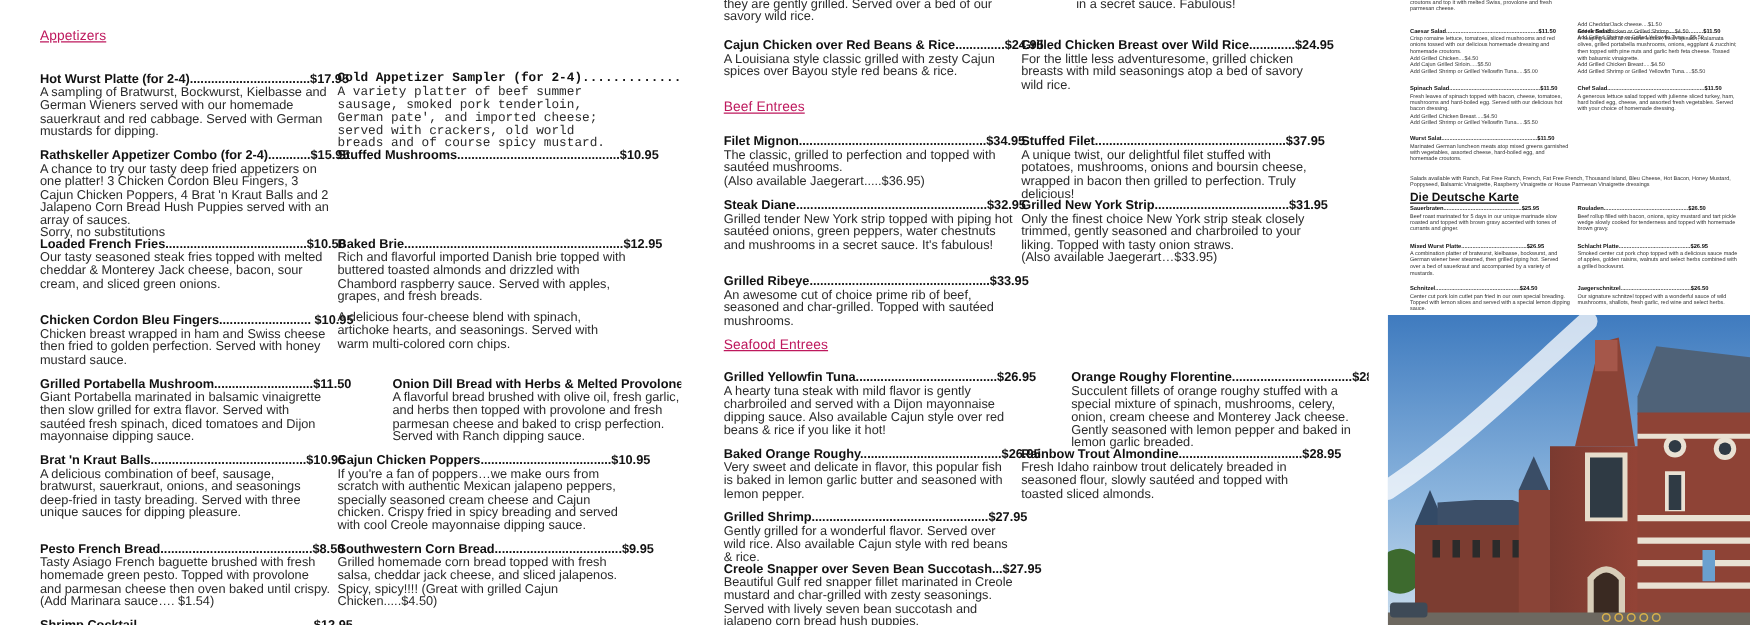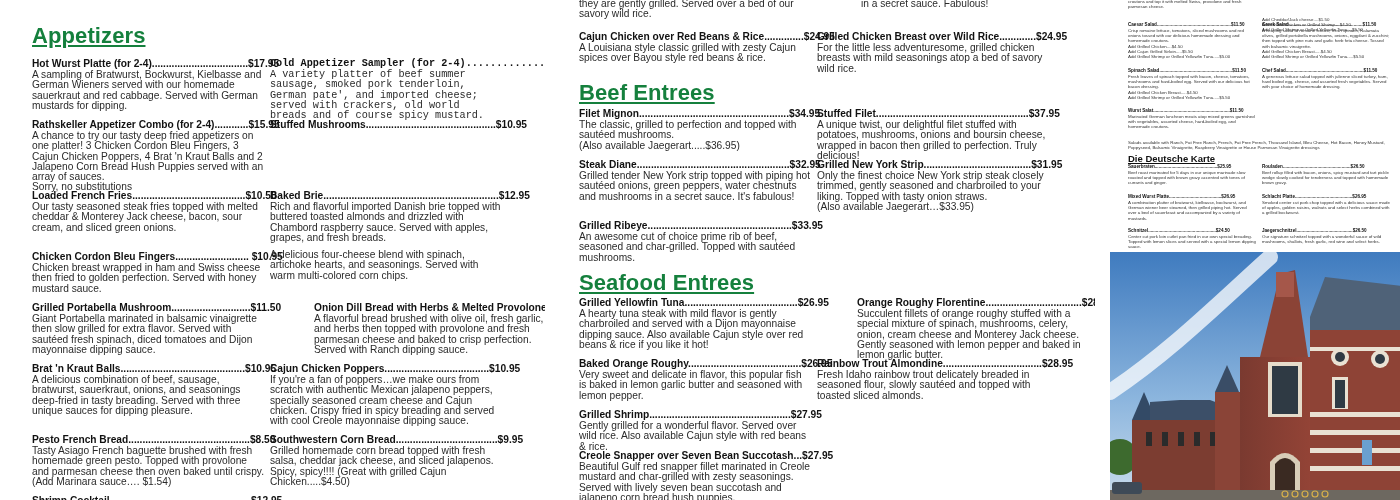--- a/index.html
+++ b/index.html
@@ -4,21 +4,21 @@
 <style>
   html, body { margin:0; padding:0; }
   body { width:1400px; height:500px; overflow:hidden; background:#ffffff; position:relative;
          font-family:"Liberation Sans", sans-serif; color:#222; }
   .panel { position:absolute; top:0; overflow:hidden; }
   #p1 { left:0; width:545px; height:500px; }
   #p2 { left:545px; width:550px; height:500px; }
   #p3 { left:1110px; width:306px; height:500px; }
 
   .abs { position:absolute; }
-  .sec-title { font-weight:bold; font-size:22px; text-decoration:underline; color:#15803d; letter-spacing:0.1px; }
+  .sec-title { font-weight:normal; font-size:11px; text-decoration:underline; color:#be185d; letter-spacing:0.1px; }
   .item-title { font-weight:bold; font-size:10.2px; color:#111; white-space:nowrap; line-height:13px; }
   .item-desc { font-size:10.2px; line-height:10.3px; color:#2a2a2a; }
   .item { position:absolute; width:232px; }
   .item .item-desc { margin-top:0px; }
 
   
   .s-item { position:absolute; width:128px; }
   .s-title { font-weight:bold; font-size:4.6px; line-height:6px; color:#111; white-space:nowrap; }
   .s-desc { font-size:4.4px; line-height:5.2px; color:#333; }
   .s-sec { font-weight:bold; font-size:9.5px; text-decoration:underline; color:#111; }
@@ -145,21 +145,21 @@
   </div>
 
   <div class="abs sec-title" style="left:34px;top:270px;">Seafood Entrees</div>
 
   <div class="item" style="left:34px;top:296px;">
     <div class="item-title">Grilled Yellowfin Tuna........................................$26.95</div>
     <div class="item-desc">A hearty tuna steak with mild flavor is gently charbroiled and served with a Dijon mayonnaise dipping sauce.  Also available Cajun style over red beans &amp; rice if you like it hot!</div>
   </div>
   <div class="item" style="left:272px;top:296px;margin-left:40px;">
     <div class="item-title">Orange Roughy Florentine..................................$28.95</div>
-    <div class="item-desc">Succulent fillets of orange roughy stuffed with a special mixture of spinach, mushrooms, celery, onion, cream cheese and Monterey Jack cheese.  Gently seasoned with lemon pepper and baked in lemon garlic butter.</div>
+    <div class="item-desc">Succulent fillets of orange roughy stuffed with a special mixture of spinach, mushrooms, celery, onion, cream cheese and Monterey Jack cheese.  Gently seasoned with lemon pepper and baked in lemon garlic breaded.</div>
   </div>
 
   <div class="item" style="left:34px;top:357px;">
     <div class="item-title">Baked Orange Roughy........................................$26.95</div>
     <div class="item-desc">Very sweet and delicate in flavor, this popular fish is baked in lemon garlic butter and seasoned with lemon pepper.</div>
   </div>
   <div class="item" style="left:272px;top:357px;">
     <div class="item-title">Rainbow Trout Almondine...................................$28.95</div>
     <div class="item-desc">Fresh Idaho rainbow trout delicately breaded in seasoned flour, slowly sautéed and topped with toasted sliced almonds.</div>
   </div>

